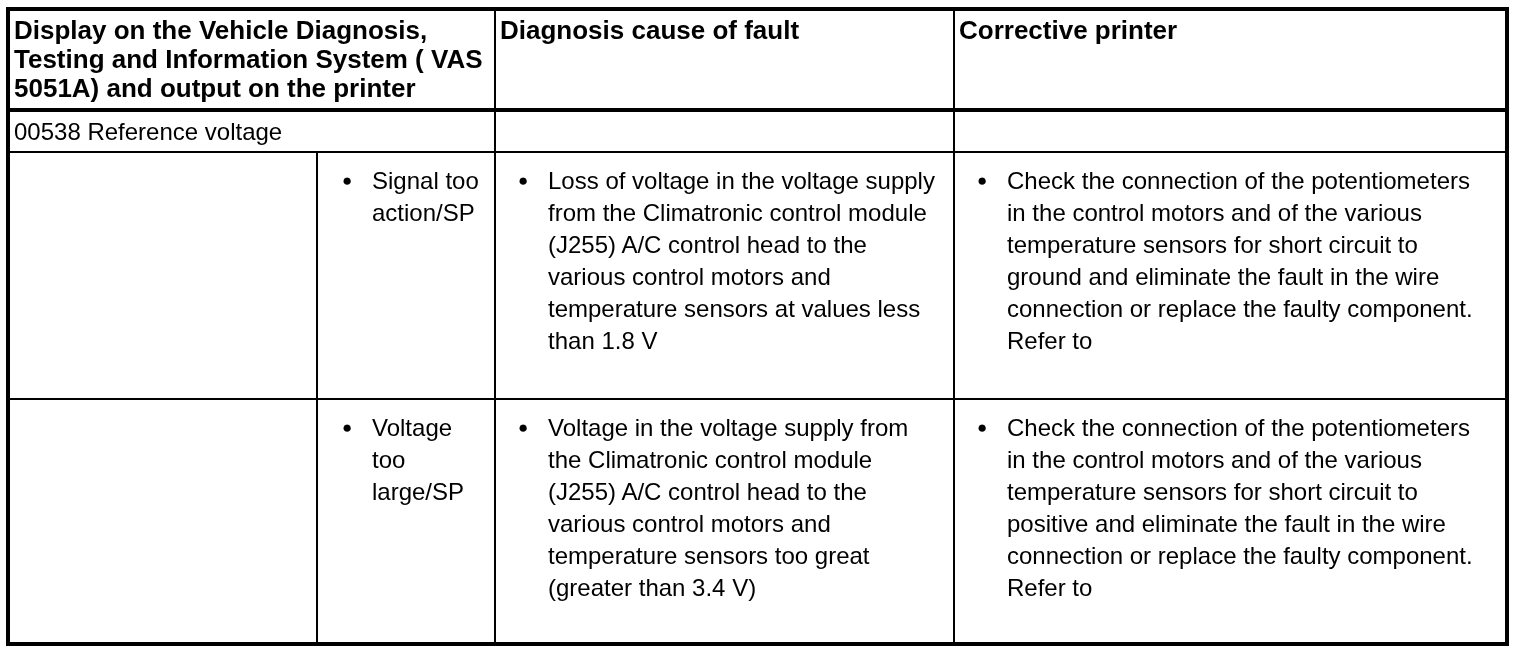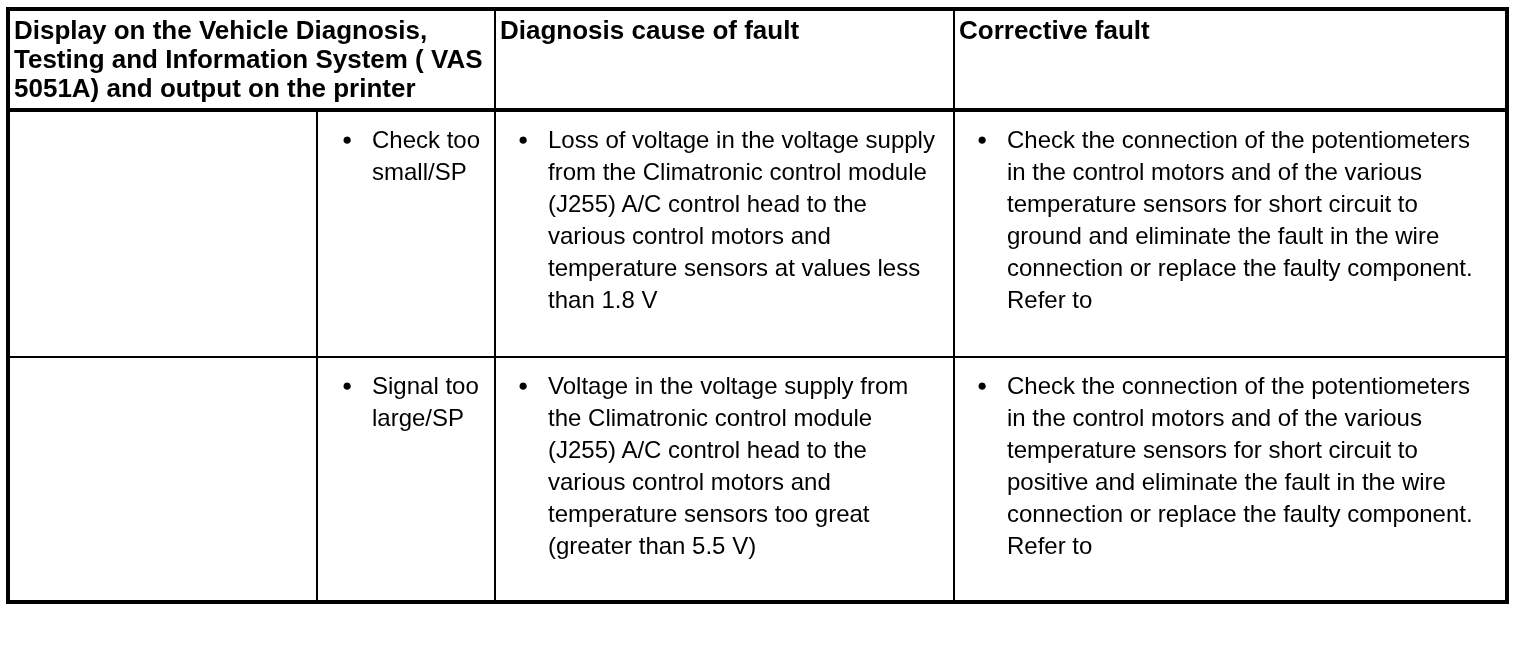--- a/index.html
+++ b/index.html
@@ -80,31 +80,36 @@
       <col style="width:178px">
       <col style="width:459px">
       <col>
     </colgroup>
     <thead>
       <tr class="row-header">
         <th colspan="2">Display on the Vehicle Diagnosis,
 Testing and Information System ( VAS
 5051A) and output on the printer</th>
         <th>Diagnosis cause of fault</th>
-        <th>Corrective fault</th>
+        <th>Corrective printer</th>
       </tr>
     </thead>
     <tbody>
+      <tr class="row-faultcode">
+        <td colspan="2" class="faultcode-cell">00538 Reference voltage</td>
+        <td></td>
+        <td></td>
+      </tr>
 
       <tr class="row-symptom-1">
         <td></td>
         <td class="body-cell symptom-cell">
           <div class="bullet-item">
             <span class="bullet">●</span>
-            <span class="cell-text">Check too small/SP</span>
+            <span class="cell-text">Signal too action/SP</span>
           </div>
         </td>
         <td class="body-cell">
           <div class="bullet-item">
             <span class="bullet">●</span>
             <span class="cell-text">Loss of voltage in the voltage supply from the Climatronic control module (J255) A/C control head to the various control motors and temperature sensors at values less than 1.8 V</span>
           </div>
         </td>
         <td class="body-cell">
           <div class="bullet-item">
@@ -112,27 +117,27 @@
             <span class="cell-text">Check the connection of the potentiometers in the control motors and of the various temperature sensors for short circuit to ground and eliminate the fault in the wire connection or replace the faulty component. Refer to</span>
           </div>
         </td>
       </tr>
 
       <tr class="row-symptom-2">
         <td></td>
         <td class="body-cell symptom-cell">
           <div class="bullet-item">
             <span class="bullet">●</span>
-            <span class="cell-text">Signal too large/SP</span>
+            <span class="cell-text">Voltage too large/SP</span>
           </div>
         </td>
         <td class="body-cell">
           <div class="bullet-item">
             <span class="bullet">●</span>
-            <span class="cell-text">Voltage in the voltage supply from the Climatronic control module (J255) A/C control head to the various control motors and temperature sensors too great (greater than 5.5 V)</span>
+            <span class="cell-text">Voltage in the voltage supply from the Climatronic control module (J255) A/C control head to the various control motors and temperature sensors too great (greater than 3.4 V)</span>
           </div>
         </td>
         <td class="body-cell">
           <div class="bullet-item">
             <span class="bullet">●</span>
             <span class="cell-text">Check the connection of the potentiometers in the control motors and of the various temperature sensors for short circuit to positive and eliminate the fault in the wire connection or replace the faulty component. Refer to</span>
           </div>
         </td>
       </tr>
     </tbody>

